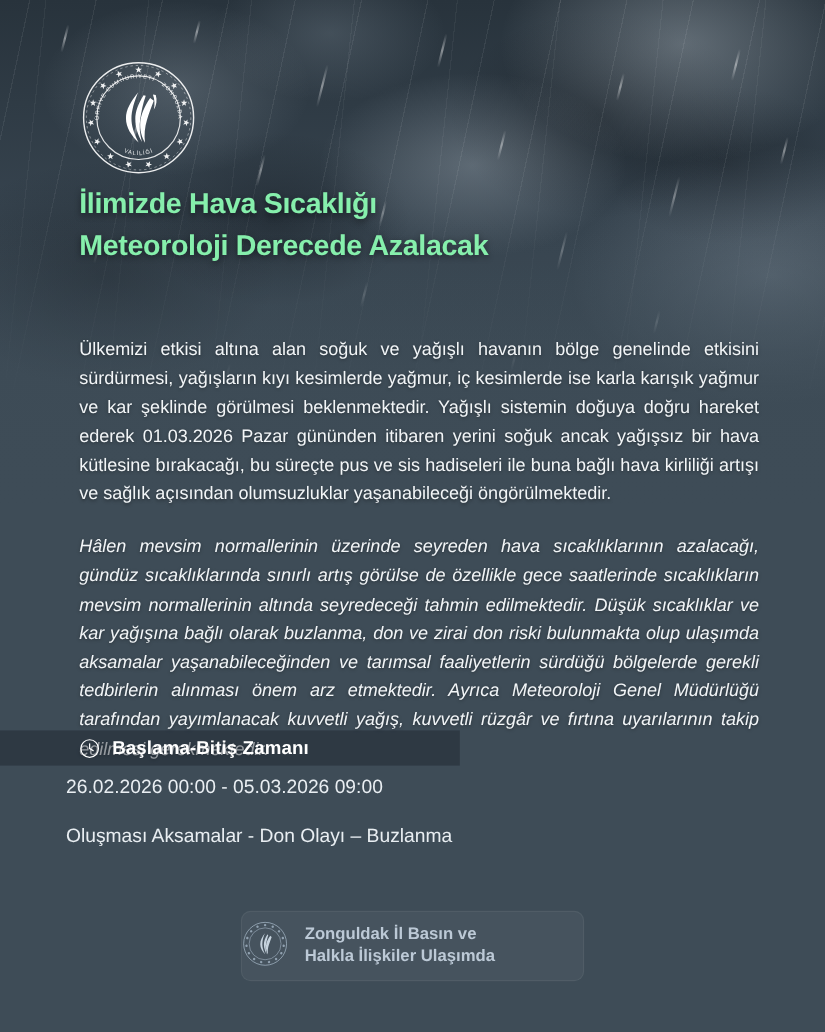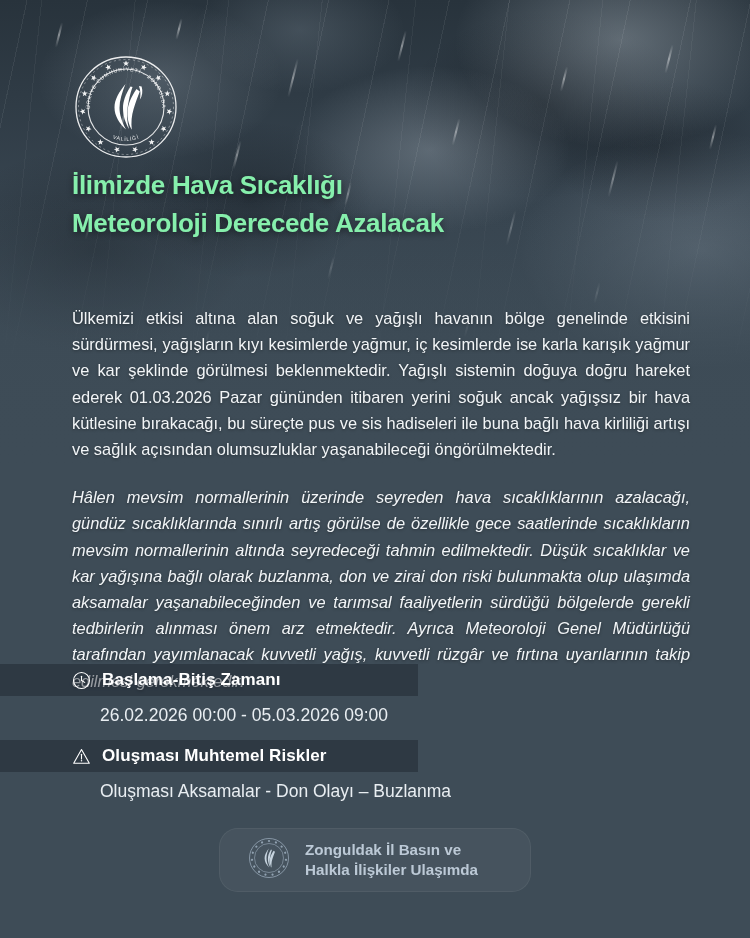--- a/index.html
+++ b/index.html
@@ -167,41 +167,41 @@
   }
   .info-head .htext {
     font-size: 17px;
     font-weight: bold;
     color: #ffffff;
     letter-spacing: 0.1px;
     white-space: nowrap;
   }
 
   .info-value {
-    padding-left: 100px;
+    padding-left: 60px;
     font-size: 17.5px;
     line-height: 38px;
     color: #e9eef2;
     white-space: nowrap;
   }
   .block-gap { height: 6px; }
 
   
   .footer-badge {
     position: absolute;
     left: 219px;
     top: 828px;
     width: 312px;
     height: 64px;
-    border-radius: 19px;
+    border-radius: 9px;
     background: rgba(255,255,255,0.045);
     border: 1px solid rgba(255,255,255,0.055);
     display: flex;
     align-items: center;
-    padding-left: 28px;
+    padding-left: 0;
     gap: 15px;
   }
   .footer-badge .fb-text {
     font-size: 15.2px;
     line-height: 20px;
     font-weight: bold;
     color: #bcc9d6;
   }
   .footer-badge .fb-text span { display: block; }
 </style>
@@ -331,30 +331,20 @@
             </svg>
           </span>
           <span class="htext">Başlama-Bitiş Zamanı</span>
         </div>
         <div class="info-value">26.02.2026 00:00 - 05.03.2026 09:00</div>
       </div>
 
       <div class="block-gap"></div>
 
       <div class="info-block">
-        <div class="info-head">
-          <span class="hicon">
-            <svg width="19" height="19" viewBox="0 0 19 19" aria-hidden="true">
-              <path d="M9.5 2.6 L17.3 16.2 L1.7 16.2 Z" fill="none" stroke="#ffffff" stroke-width="1.1" stroke-linejoin="round"></path>
-              <line x1="9.5" y1="7.3" x2="9.5" y2="11.9" stroke="#ffffff" stroke-width="1.1" stroke-linecap="round"></line>
-              <circle cx="9.5" cy="13.8" r="0.75" fill="#ffffff"></circle>
-            </svg>
-          </span>
-          <span class="htext">Oluşması Muhtemel Riskler</span>
-        </div>
         <div class="info-value">Oluşması Aksamalar - Don Olayı – Buzlanma</div>
       </div>
 
     </div>
 
     <div class="footer-badge">
       <span>
         <svg width="42" height="42" viewBox="0 0 42 42" aria-hidden="true">
           <circle cx="21" cy="21" r="19.5" fill="none" stroke="#9fb0c0" stroke-width="0.9" opacity="0.8"></circle>
           <circle cx="21" cy="21" r="14.5" fill="none" stroke="#9fb0c0" stroke-width="0.8" opacity="0.7"></circle>

